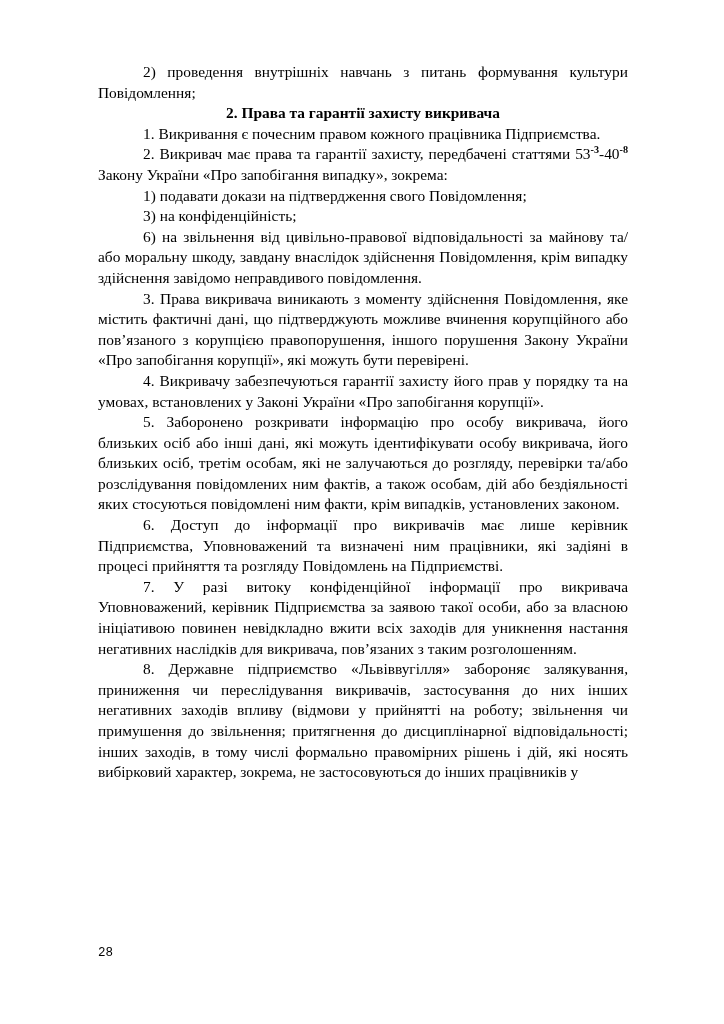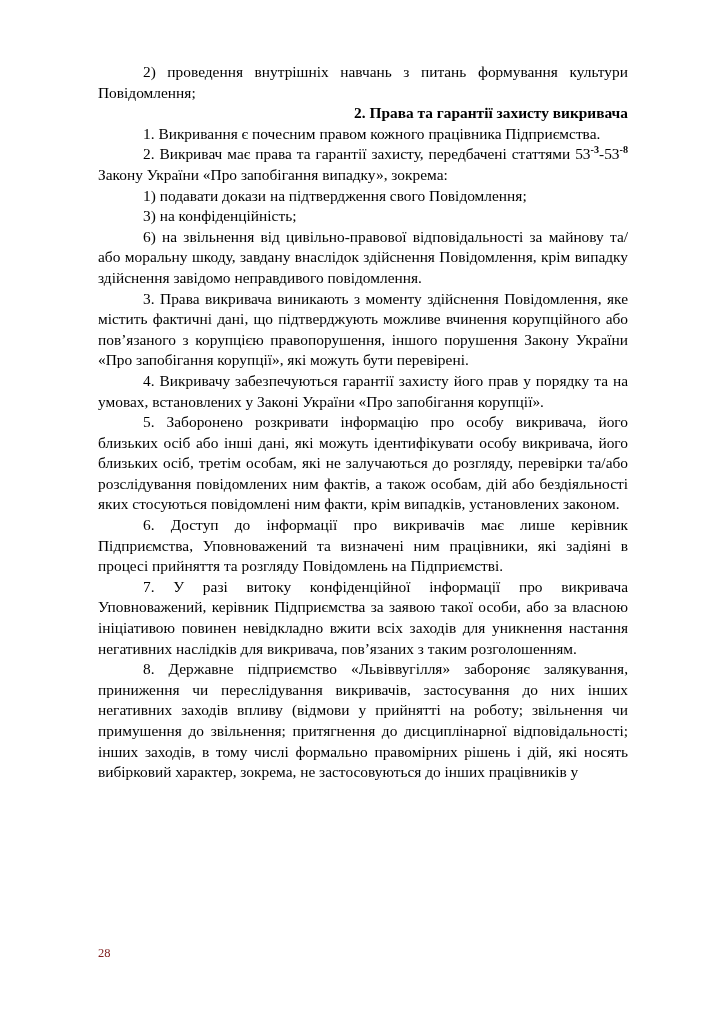--- a/index.html
+++ b/index.html
@@ -35,54 +35,54 @@
     text-indent: 45px;
     -webkit-hyphens: none;
     hyphens: none;
   }
   h2.heading {
     margin: 0;
     padding: 0;
     font-size: 15.4px;
     line-height: 20.6px;
     font-weight: bold;
-    text-align: right;
+    text-align: center;
     text-indent: 0;
   }
   sup.sup {
     font-size: 0.66em;
     vertical-align: super;
     line-height: 0;
     font-weight: bold;
   }
   .pagenum {
     position: absolute;
     left: 98px;
     top: 946px;
-    font-family: Liberation Serif, serif;
+    font-family: Liberation Mono, monospace;
     font-size: 12.5px;
     line-height: 14px;
-    color: #7f1d1d;
+    color: #000000;
   }
 </style>
 </head>
 <body>
 
 <div class="page">
 
   <div class="content">
 
     <p class="para">2) проведення внутрішніх навчань з питань формування культури Повідомлення;</p>
 
 
     <h2 class="heading">2. Права та гарантії захисту викривача</h2>
 
     <p class="para">1. Викривання є почесним правом кожного працівника Підприємства.</p>
 
-    <p class="para"><span>2. Викривач має права та гарантії захисту, передбачені статтями  53</span><sup class="sup">-3</sup><span>-53</span><sup class="sup">-8</sup><span> Закону України «Про запобігання випадку», зокрема:</span></p>
+    <p class="para"><span>2. Викривач має права та гарантії захисту, передбачені статтями  53</span><sup class="sup">-3</sup><span>-40</span><sup class="sup">-8</sup><span> Закону України «Про запобігання випадку», зокрема:</span></p>
 
     <p class="para">1) подавати докази на підтвердження свого Повідомлення;</p>
 
 
     <p class="para">3) на конфіденційність;</p>
 
 
 
     <p class="para">6) на звільнення від цивільно-правової відповідальності за майнову та/або моральну шкоду, завдану внаслідок здійснення Повідомлення, крім випадку здійснення завідомо неправдивого повідомлення.</p>
 

